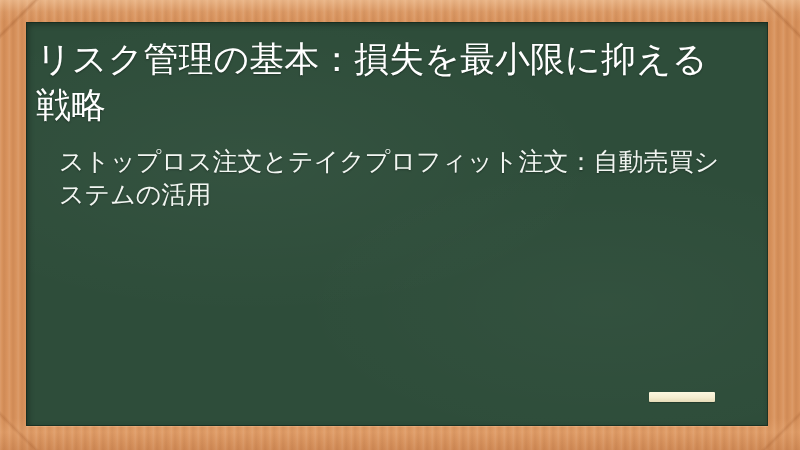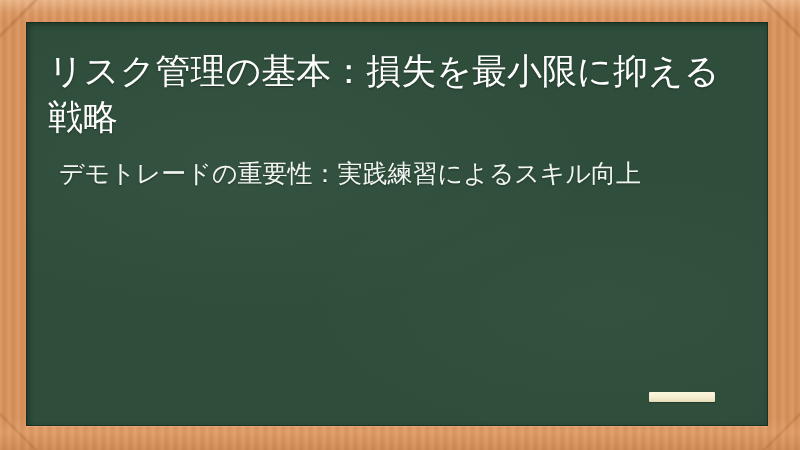--- a/index.html
+++ b/index.html
@@ -78,21 +78,21 @@
     padding: 8px 16px 0 10px;
     box-sizing: border-box;
   }
 
   #title {
     color: #ffffff;
     font-size: 35px;
     line-height: 1.30;
     font-weight: 400;
     letter-spacing: 0px;
-    margin: 12px;
+    margin: 0;
     padding: 6px 18px 0 0;
     text-shadow: 0 1px 2px rgba(0,0,0,0.35);
     white-space: pre-wrap;
   }
 
   #points {
     list-style: none;
     margin: 18px 0 0 0;
     padding: 0 10px 0 23px;
   }
@@ -128,21 +128,21 @@
   <div class="mitre tr"></div>
   <div class="mitre bl"></div>
   <div class="mitre br"></div>
 
   <div id="board">
     <div id="board-inner">
 
       <h1 id="title">リスク管理の基本：損失を最小限に抑える戦略</h1>
 
       <ul id="points">
-        <li>デモトレードの重要性：実践練習によるスキル向上</li>
+        <li>ストップロス注文とテイクプロフィット注文：自動売買システムの活用</li>
       </ul>
 
     </div>
   </div>
 
   <div id="chalk"></div>
 
 </div>
 
 </body></html>

